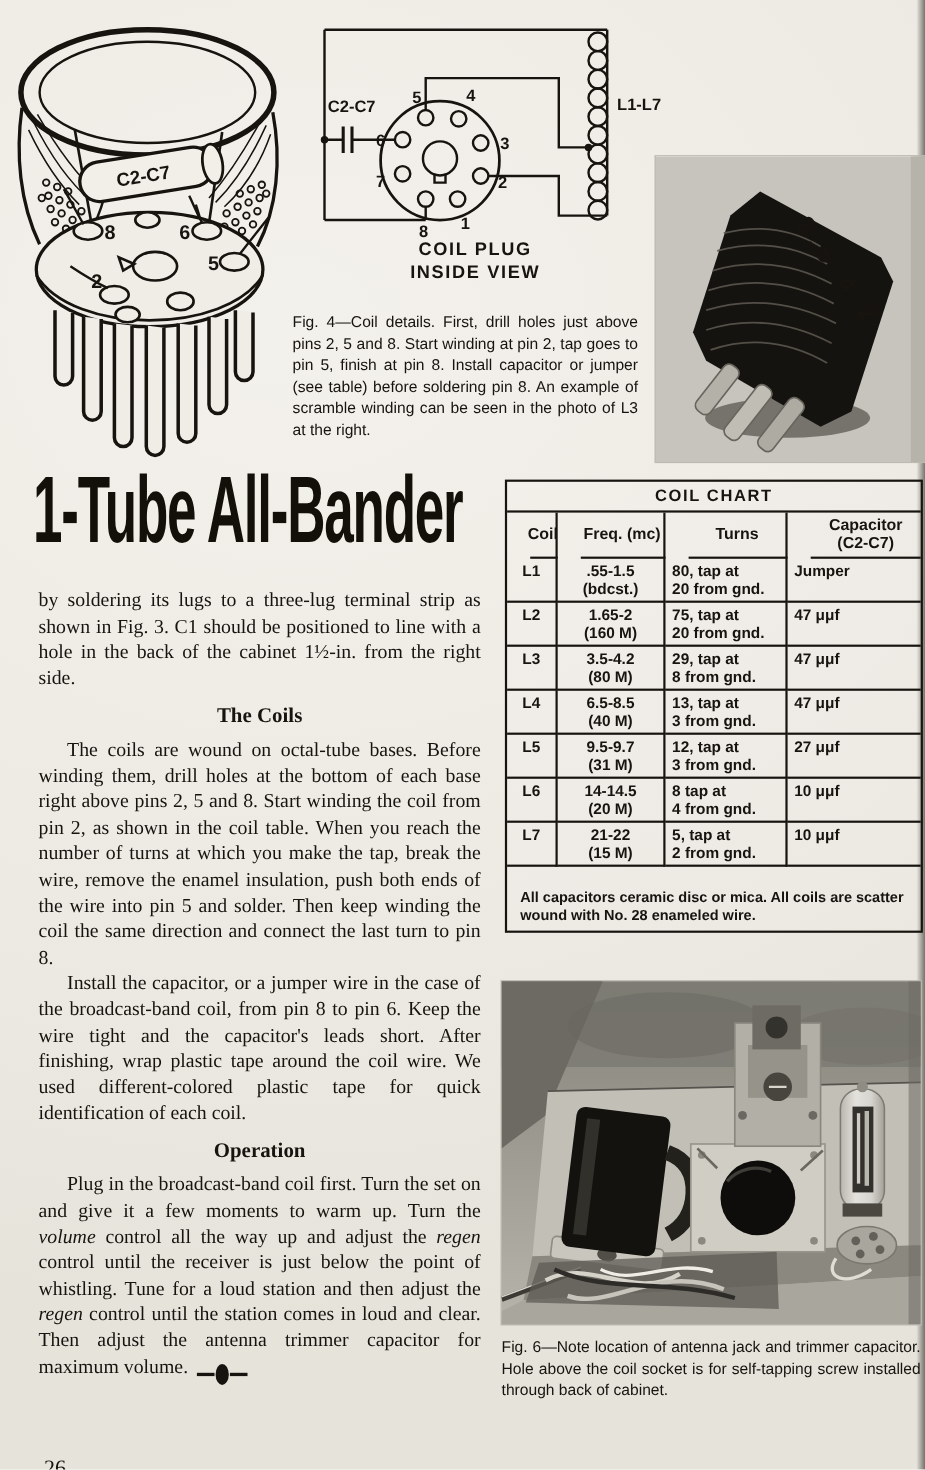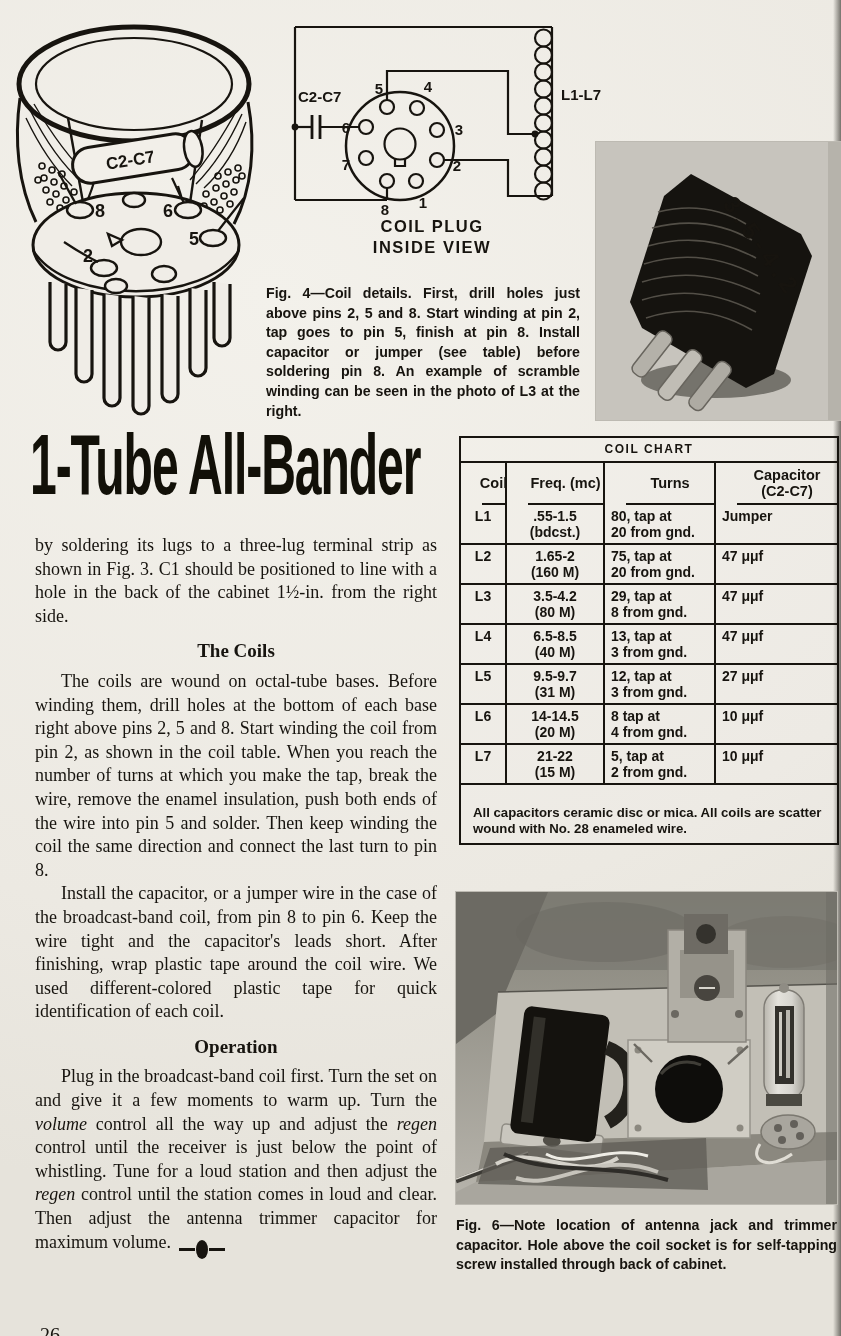--- a/index.html
+++ b/index.html
@@ -10,21 +10,21 @@
   }
   .page{position:absolute;inset:0;}
   .edge-shadow{position:absolute;top:0;right:0;width:8px;height:100%;
     background:linear-gradient(to left, rgba(52,50,44,.65), rgba(52,50,44,0));}
   figure{margin:0;padding:0;position:absolute;}
   .drawing{left:6px;top:10px;width:268px;height:414px;}
   .schematic{left:282px;top:18px;width:332px;height:250px;}
   .photo-l3{left:596px;top:142px;width:245px;height:278px;box-shadow:0 0 0 1px #bdbab2;}
   .photo-chassis{left:456px;top:892px;width:381px;height:312px;box-shadow:0 0 0 1px #bdbab2;}
 
-  .cap{position:absolute;font-family:"Liberation Sans", sans-serif;font-weight:bold;
+  .cap{position:absolute;font-family:"Liberation Sans", sans-serif;font-weight:normal;
     font-size:14.2px;line-height:19.6px;text-align:justify;color:#17140f;margin:0;}
   .fig4cap{left:266px;top:284px;width:314px;}
   .fig5cap{left:456px;top:808px;width:381px;}
   .fig6cap{left:456px;top:1216px;width:381px;}
 
   .title{
     position:absolute;left:30px;top:424px;width:420px;margin:0;
     font-family:"Liberation Sans", sans-serif;font-weight:bold;font-size:86px;line-height:.95;
     white-space:nowrap;letter-spacing:-2px;
     transform:scaleX(.56);transform-origin:left top;color:#121008;
@@ -34,21 +34,21 @@
   .bodycol p{margin:0;}
   .bodycol p.ind{text-indent:26px;}
   .bodycol h2{font-size:19px;margin:11px 0 7px 0;text-align:center;font-weight:bold;}
   .it{font-style:italic;}
   .endmark{display:inline-flex;align-items:center;vertical-align:-3px;margin-left:8px;}
   .endmark .bar{display:inline-block;width:16px;height:2.4px;background:#17140f;}
   .endmark .dot{display:inline-block;width:12px;height:19px;background:#17140f;border-radius:50%;margin:0 1px;}
 
   .chart{position:absolute;left:459px;top:436px;width:376px;border:2.6px solid #17140f;
     font-family:"Liberation Sans", sans-serif;font-weight:bold;color:#17140f;background:rgba(255,255,255,0.08);}
-  .chart-title{border-bottom:2.4px solid #17140f;text-align:center;font-size:12px;
+  .chart-title{border-bottom:2.4px solid #17140f;text-align:center;font-size:15px;
     letter-spacing:1.5px;padding:4px 0 5px 0;}
   .grid{display:grid;grid-template-columns:46px 98px 111px 1fr;}
   .grid > div{border-bottom:2.2px solid #17140f;border-right:2.2px solid #17140f;}
   .grid > div:nth-child(4n){border-right:none;}
   .hc{min-height:40px;display:flex;align-items:center;justify-content:center;
     text-align:center;font-size:14.5px;line-height:16px;white-space:pre-line;margin-left:21px;}
   .dc{padding:3px 5px 2px 6px;min-height:33px;font-size:14px;line-height:16.3px;white-space:pre-line;}
   .dc.c{text-align:center;padding-left:2px;padding-right:2px;}
   .chart-foot{padding:20px 8px 6px 12px;font-size:13.2px;line-height:16px;}
 

